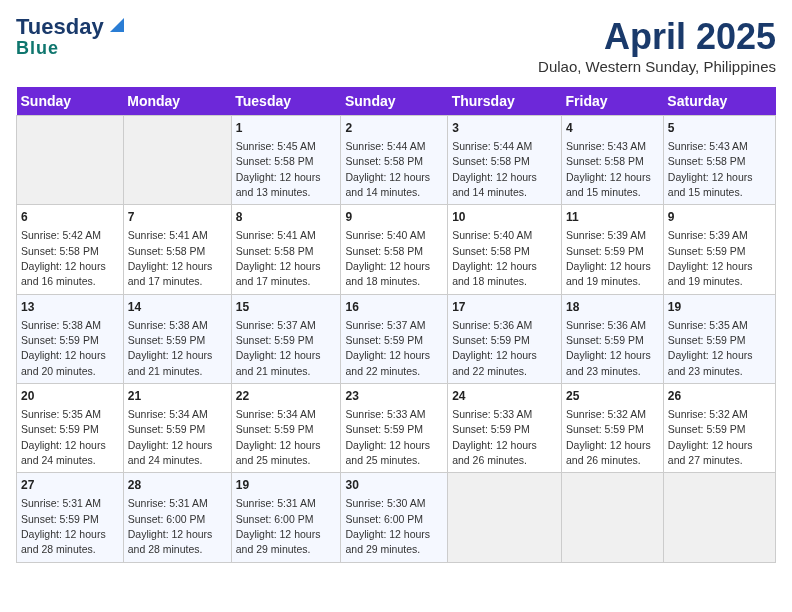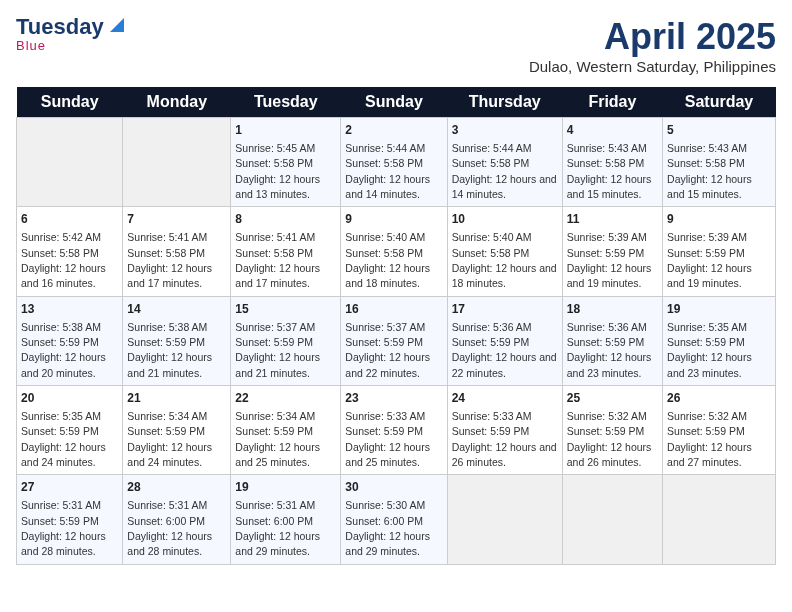--- a/index.html
+++ b/index.html
@@ -25,48 +25,48 @@
       font-size: 22px;
       font-weight: bold;
       color: #1a3a6b;
       line-height: 1;
     }
     .logo-row {
       display: flex;
       align-items: center;
     }
     .logo-underline {
-      color: #be185d;
-      font-size: 13px;
-      font-weight: normal;
+      color: #0f766e;
+      font-size: 18px;
+      font-weight: bold;
       letter-spacing: 1px;
     }
     .title-block {
       text-align: right;
     }
     .main-title {
       font-size: 36px;
       font-weight: bold;
       color: #1a3a6b;
     }
     .subtitle {
       font-size: 15px;
       color: #333;
     }
     table {
       width: 100%;
       border-collapse: collapse;
       font-size: 11px;
     }
     thead tr th {
-      background-color: #0f172a;
+      background-color: #6d28d9;
       color: #fff;
       padding: 6px 4px;
-      text-align: center;
-      font-size: 16px;
+      text-align: left;
+      font-size: 14px;
       font-weight: bold;
     }
     tbody tr {
       vertical-align: top;
     }
     tbody tr td {
       border: 1px solid #ccc;
       padding: 4px;
       min-height: 80px;
       color: #222;
@@ -102,21 +102,21 @@
         <span style="color:#1a3a6b;">Tuesday</span>
       </span>
       <svg width="22" height="22" viewBox="0 0 22 22" style="margin-left:2px;margin-top:-4px;">
         <polygon points="4,18 18,18 18,4" fill="#2a7dd4"></polygon>
       </svg>
     </div>
     <span class="logo-underline">Blue</span>
   </div>
   <div class="title-block">
     <div class="main-title">April 2025</div>
-    <div class="subtitle">Dulao, Western Saturday, Philippines</div>
+    <div class="subtitle">Dulao, Western Sunday, Philippines</div>
   </div>
 </div>
 
 <table>
   <thead>
     <tr>
     <th>Sunday</th>
         <th>Monday</th>
         <th>Tuesday</th>
         <th>Sunday</th>

